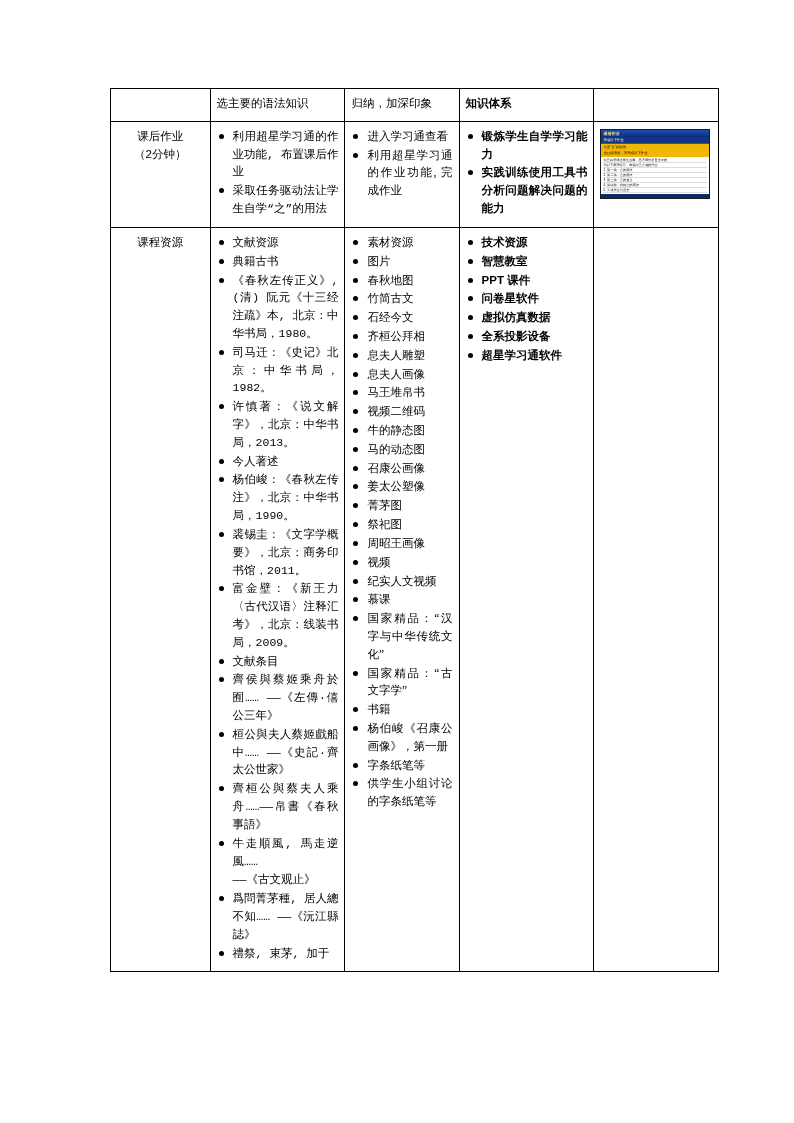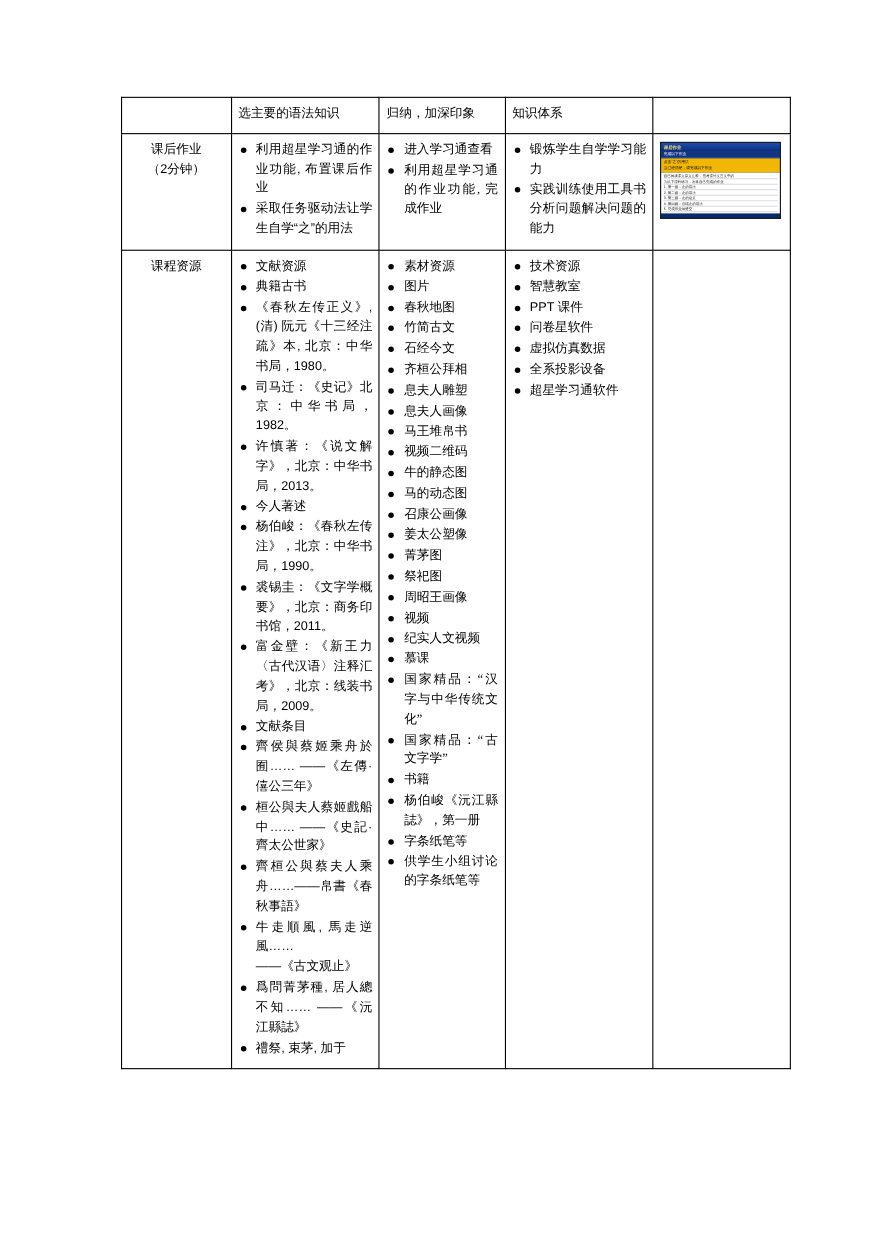--- a/index.html
+++ b/index.html
@@ -30,23 +30,23 @@
     vertical-align: top;
     padding: 6px 6px 8px 6px;
     font-size: 11.5px;
     line-height: 1.55;
   }
   td.col-label {
     width: 96px;
     text-align: center;
     padding-top: 9px;
   }
-  td.col-b { width: 130px; }
+  td.col-b { width: 130px; font-family: Liberation Mono, monospace; }
   td.col-c { width: 110px; font-family: Liberation Serif, serif; }
-  td.col-d { width: 130px; }
+  td.col-d { width: 130px; font-weight: bold; }
   td.col-e { width: 120px; }
 
   .label-line { display: block; text-align: center; }
 
   ul.bul {
     list-style: none;
     margin: 0;
     padding: 0;
   }
   ul.bul > li {
@@ -237,21 +237,21 @@
             <li>姜太公塑像</li>
             <li>菁茅图</li>
             <li>祭祀图</li>
             <li>周昭王画像</li>
             <li>视频</li>
             <li>纪实人文视频</li>
             <li>慕课</li>
             <li>国家精品：“汉字与中华传统文化”</li>
             <li>国家精品：“古文字学”</li>
             <li>书籍</li>
-            <li>杨伯峻《沅江縣誌》，第一册</li>
+            <li>杨伯峻《召康公画像》，第一册</li>
             <li>字条纸笔等</li>
             <li>供学生小组讨论的字条纸笔等</li>
           </ul>
         </td>
         <td class="col-d">
           <ul class="bul">
             <li>技术资源</li>
             <li>智慧教室</li>
             <li>PPT 课件</li>
             <li>问卷星软件</li>

